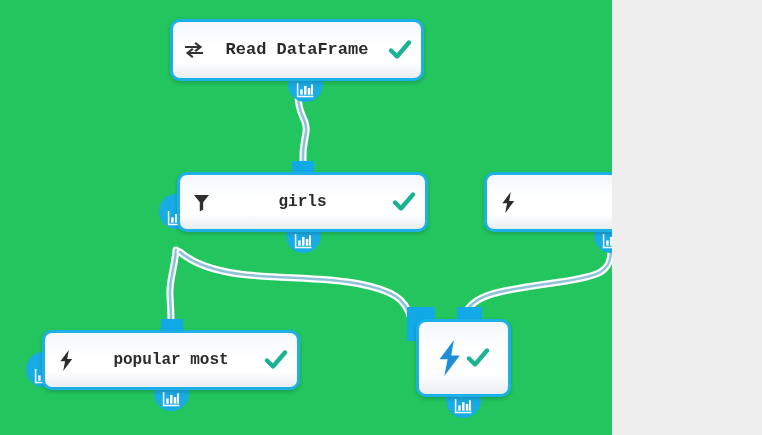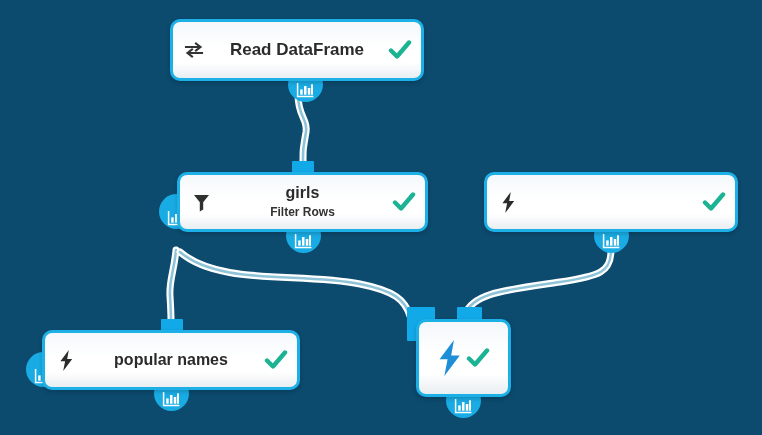--- a/index.html
+++ b/index.html
@@ -5,24 +5,25 @@
   html, body {
     margin: 0;
     padding: 0;
     background: #eeeeee;
   }
   body {
     font-family: "Liberation Sans", sans-serif;
   }
   #canvas {
     position: relative;
-    width: 762px;
+    width: 612px;
     height: 435px;
-    background: #0c4a6e;
+    background: #22c55e;
     overflow: hidden;
+    font-family: Liberation Mono, monospace;
   }
   #edges {
     position: absolute;
     left: 0;
     top: 0;
     width: 762px;
     height: 435px;
     pointer-events: none;
   }
 
@@ -190,21 +191,20 @@
       <div class="port" style="left: 292px; top: 161px;"></div>
       <div class="node" style="left: 177px; top: 172px; width: 251px; height: 60px;">
         <div class="node-inner">
           <span class="node-glyph">
             <svg width="17" height="19" viewBox="0 0 17 19">
               <path d="M1 2 H16 L10.2 9.2 V16.5 L6.8 18.5 V9.2 Z" fill="#2f2f2f"></path>
             </svg>
           </span>
           <div class="node-labels">
             <div class="node-title">girls</div>
-            <div class="node-sub">Filter Rows</div>
           </div>
           <span class="node-check">
             <svg width="24" height="22" viewBox="0 0 24 22">
               <path d="M3 11.5 L9 17.5 L21 3.5" fill="none" stroke="#1bb394" stroke-width="4.4" stroke-linecap="round" stroke-linejoin="round"></path>
             </svg>
           </span>
         </div>
       </div>
       <div class="badge bottom" style="left: 594px; top: 218px;">
         <svg width="19" height="16" viewBox="0 0 19 16">
@@ -249,21 +249,21 @@
       </div>
       <div class="port" style="left: 161px; top: 319px;"></div>
       <div class="node" style="left: 42px; top: 330px; width: 258px; height: 60px;">
         <div class="node-inner">
           <span class="node-glyph">
             <svg width="15" height="21" viewBox="0 0 15 21">
               <path d="M9.8 0 L1.4 11.3 H6.1 L4.2 21 L13.2 9.1 H8.2 Z" fill="#2b2b2b"></path>
             </svg>
           </span>
           <div class="node-labels">
-            <div class="node-title">popular names</div>
+            <div class="node-title">popular most</div>
           </div>
           <span class="node-check">
             <svg width="24" height="22" viewBox="0 0 24 22">
               <path d="M3 11.5 L9 17.5 L21 3.5" fill="none" stroke="#1bb394" stroke-width="4.4" stroke-linecap="round" stroke-linejoin="round"></path>
             </svg>
           </span>
         </div>
       </div>
       <div class="badge bottom" style="left: 446px; top: 383px;">
         <svg width="19" height="16" viewBox="0 0 19 16">

